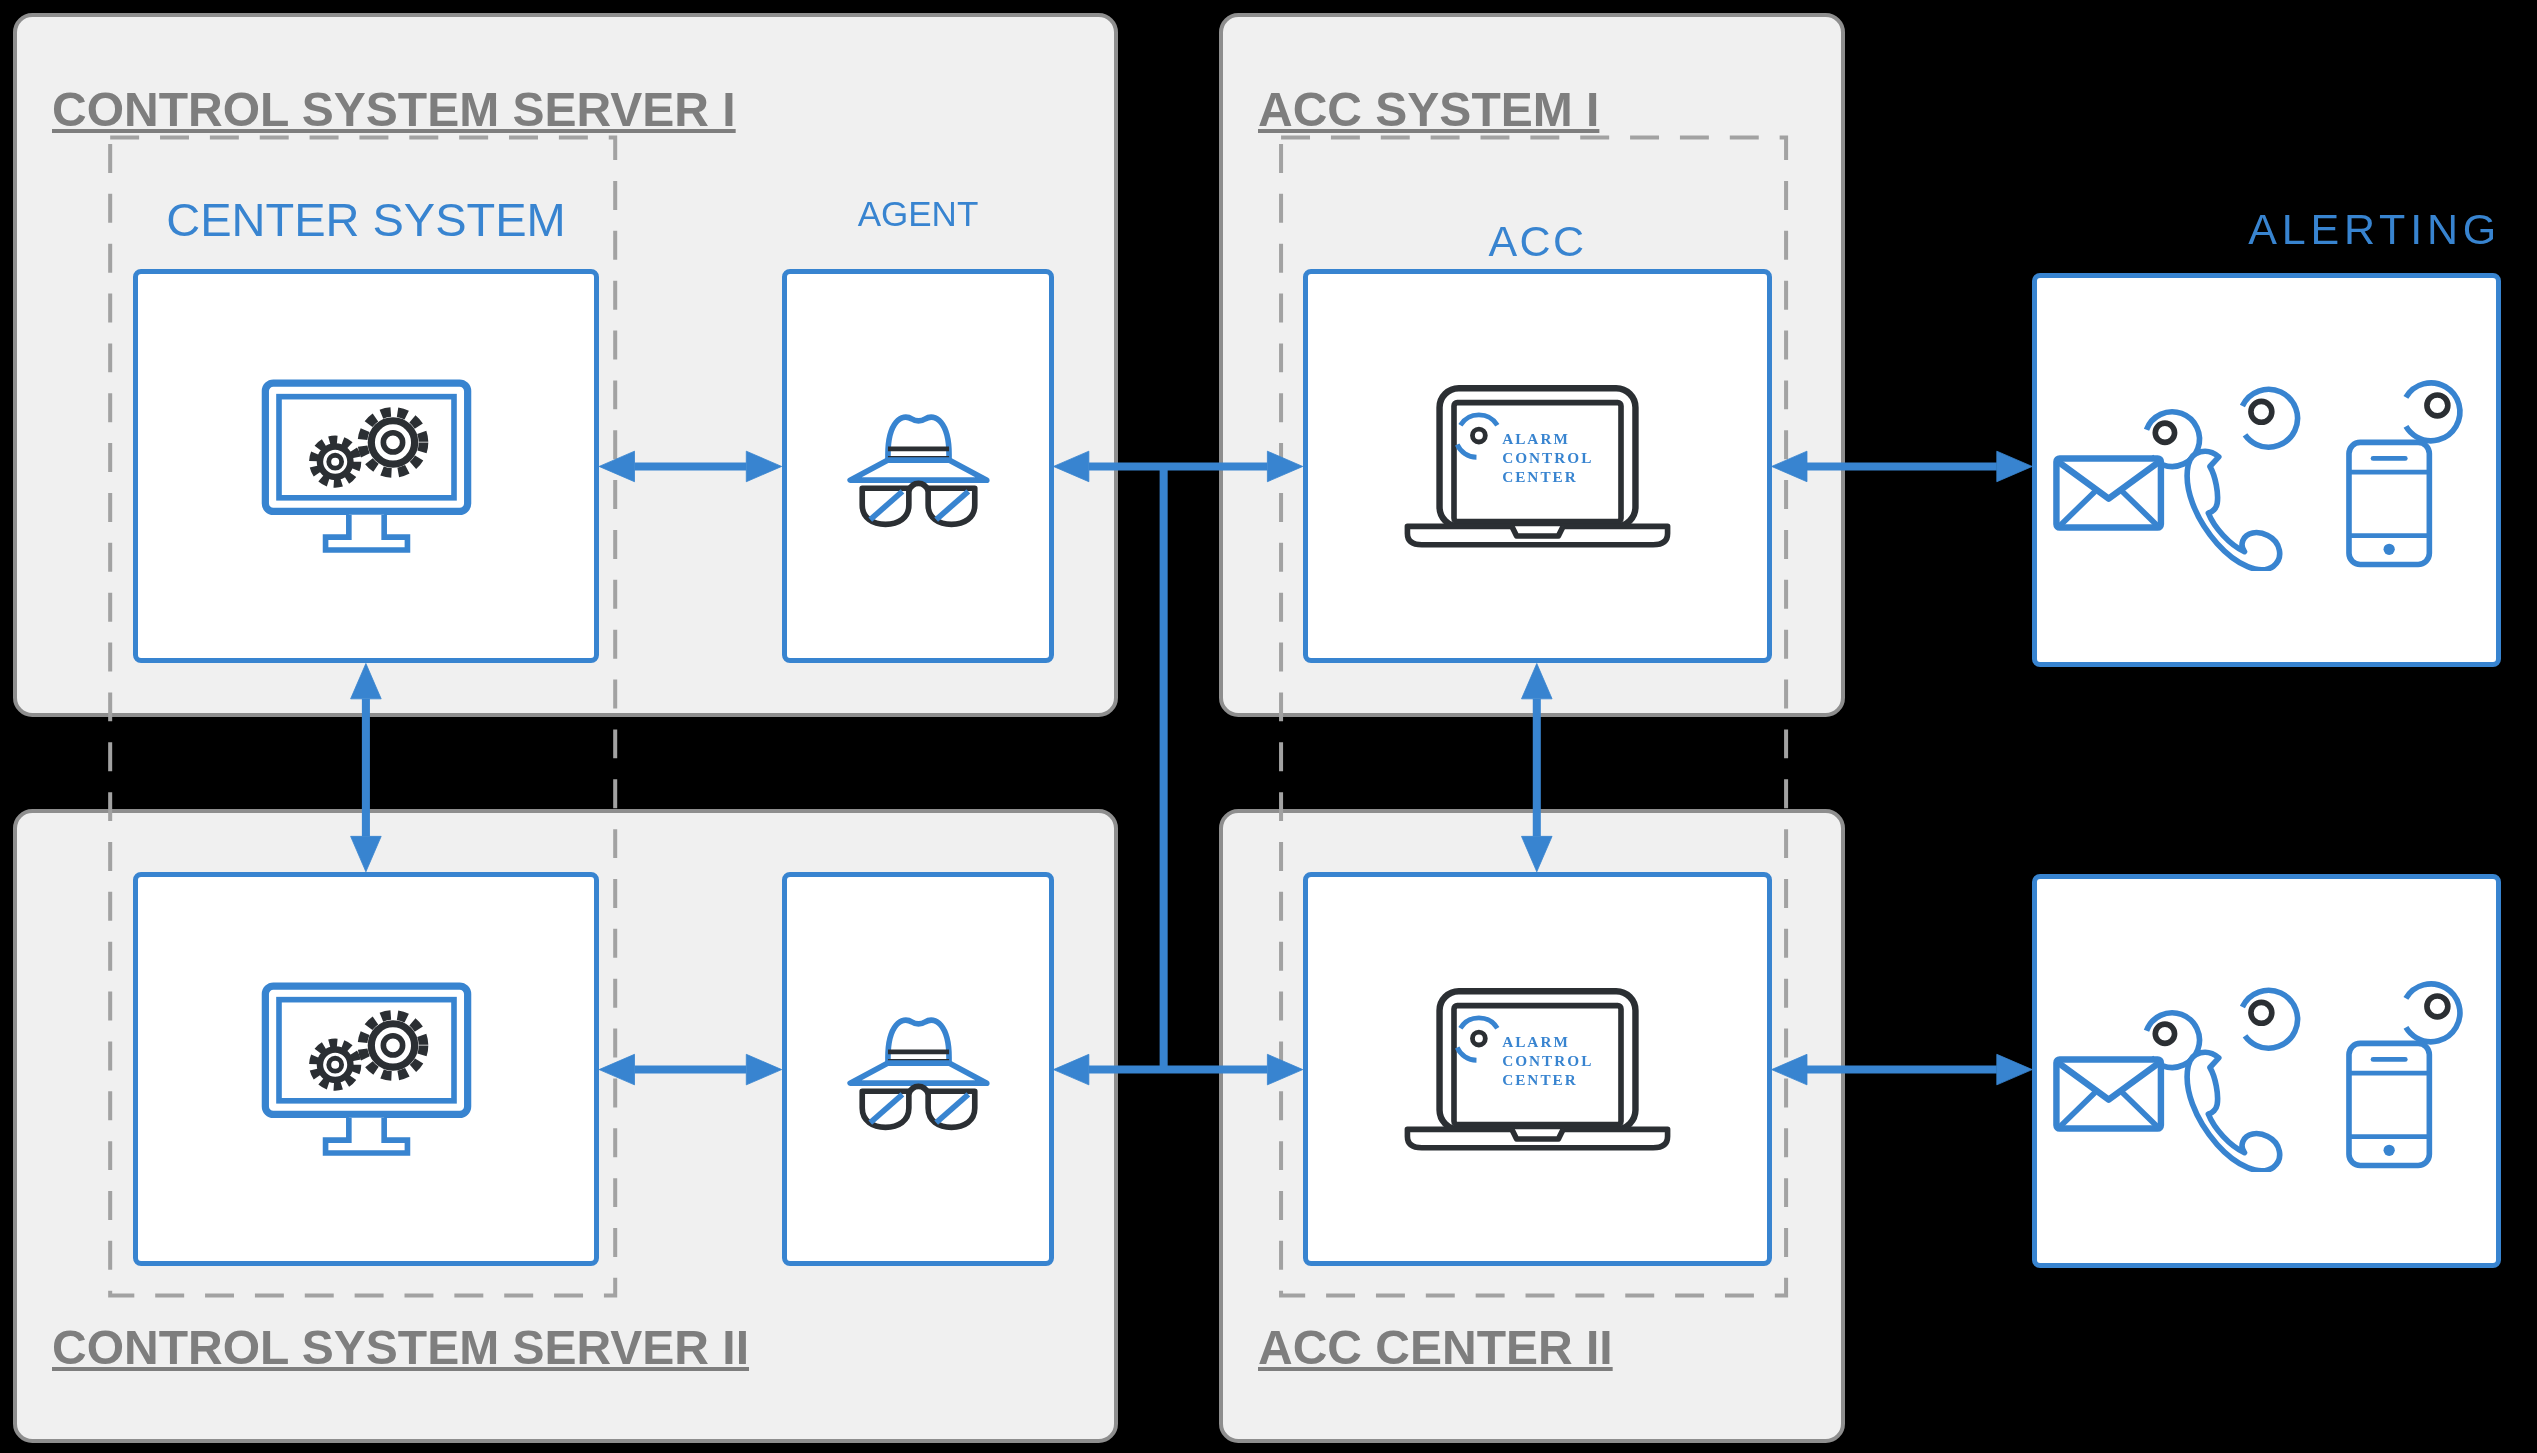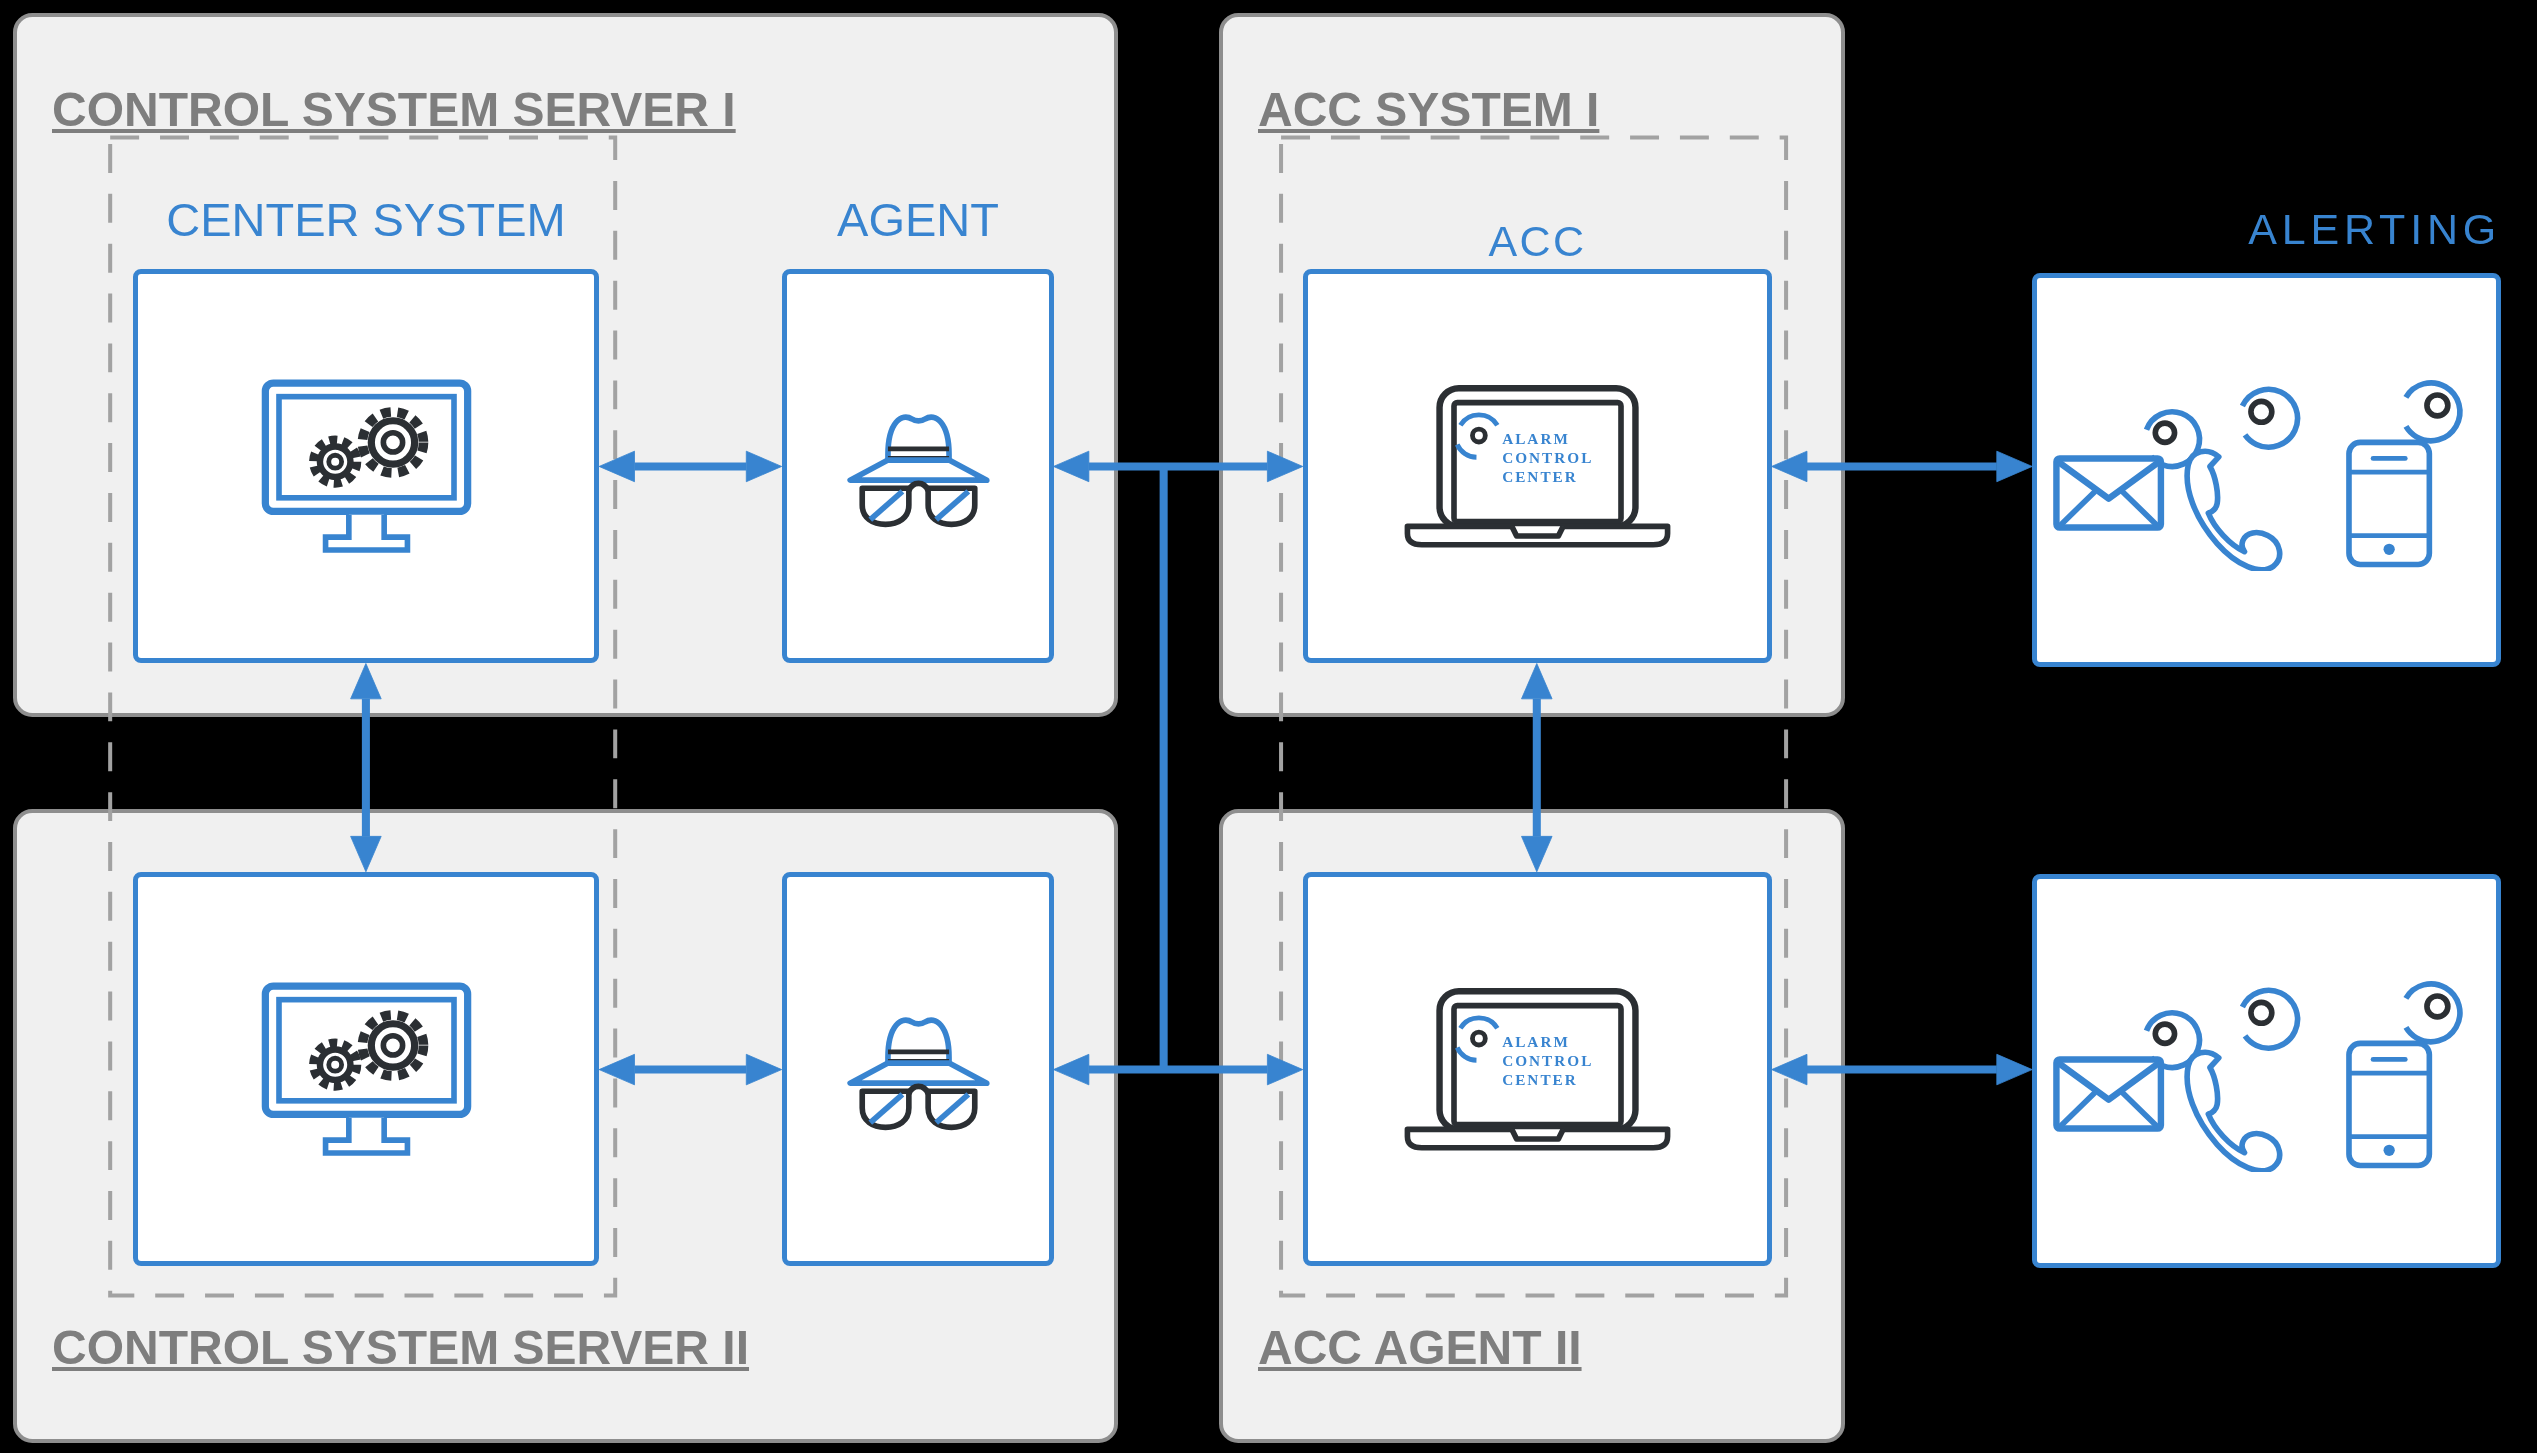--- a/index.html
+++ b/index.html
@@ -54,21 +54,21 @@
   #node-acc2  {left:1303px;top:872px;width:469px;height:394px;}
   #node-alert2{left:2032px;top:874px;width:469px;height:394px;}
 
   .node-label{
     position:absolute;
     color:var(--accent);
     text-align:center;white-space:nowrap;
     z-index:5;line-height:1;
   }
   #label-cs      {left:133px; width:466px;top:196px;font-size:47px;}
-  #label-agent   {left:782px; width:272px;top:196px;font-size:47px;}
+  #label-agent   {left:782px; width:272px;top:196px;font-size:35px;}
   #label-acc     {left:1303px;width:469px;top:198px;font-size:43px;letter-spacing:2.4px;margin-top:22px;}
   #label-alerting{left:2032px;width:469px;top:208px;font-size:43px;letter-spacing:4.8px;text-align:right;}
 
   #overlay{position:absolute;left:0;top:0;z-index:3;}
   .arrow{fill:var(--accent);stroke:var(--accent);}
   .arrow line{stroke-width:10px;}
   .dashzone{fill:none;stroke:var(--dashed);stroke-width:5px;stroke-dasharray:36 26;}
 
   .icon-stroke-b{fill:none;stroke:var(--accent);}
   .icon-fill-b-w{fill:#ffffff;stroke:var(--accent);}
@@ -84,21 +84,21 @@
   <section class="panel" id="panel-cs1">
     <h2 class="panel-title top">CONTROL SYSTEM SERVER I</h2>
   </section>
   <section class="panel" id="panel-acc1">
     <h2 class="panel-title top">ACC SYSTEM I</h2>
   </section>
   <section class="panel" id="panel-cs2">
     <h2 class="panel-title bottom">CONTROL SYSTEM SERVER II</h2>
   </section>
   <section class="panel" id="panel-acc2">
-    <h2 class="panel-title bottom">ACC AGENT II</h2>
+    <h2 class="panel-title bottom">ACC CENTER II</h2>
   </section>
 
   <svg id="overlay" width="2538" height="1454" viewBox="0 0 3156 1808">
     <rect class="dashzone" x="137" y="171" width="628" height="1440"></rect>
     <rect class="dashzone" x="1593" y="171" width="628" height="1440"></rect>
 
     <g class="arrow">
       <line x1="1447" y1="580" x2="1447" y2="1330"></line>
     </g>
 

